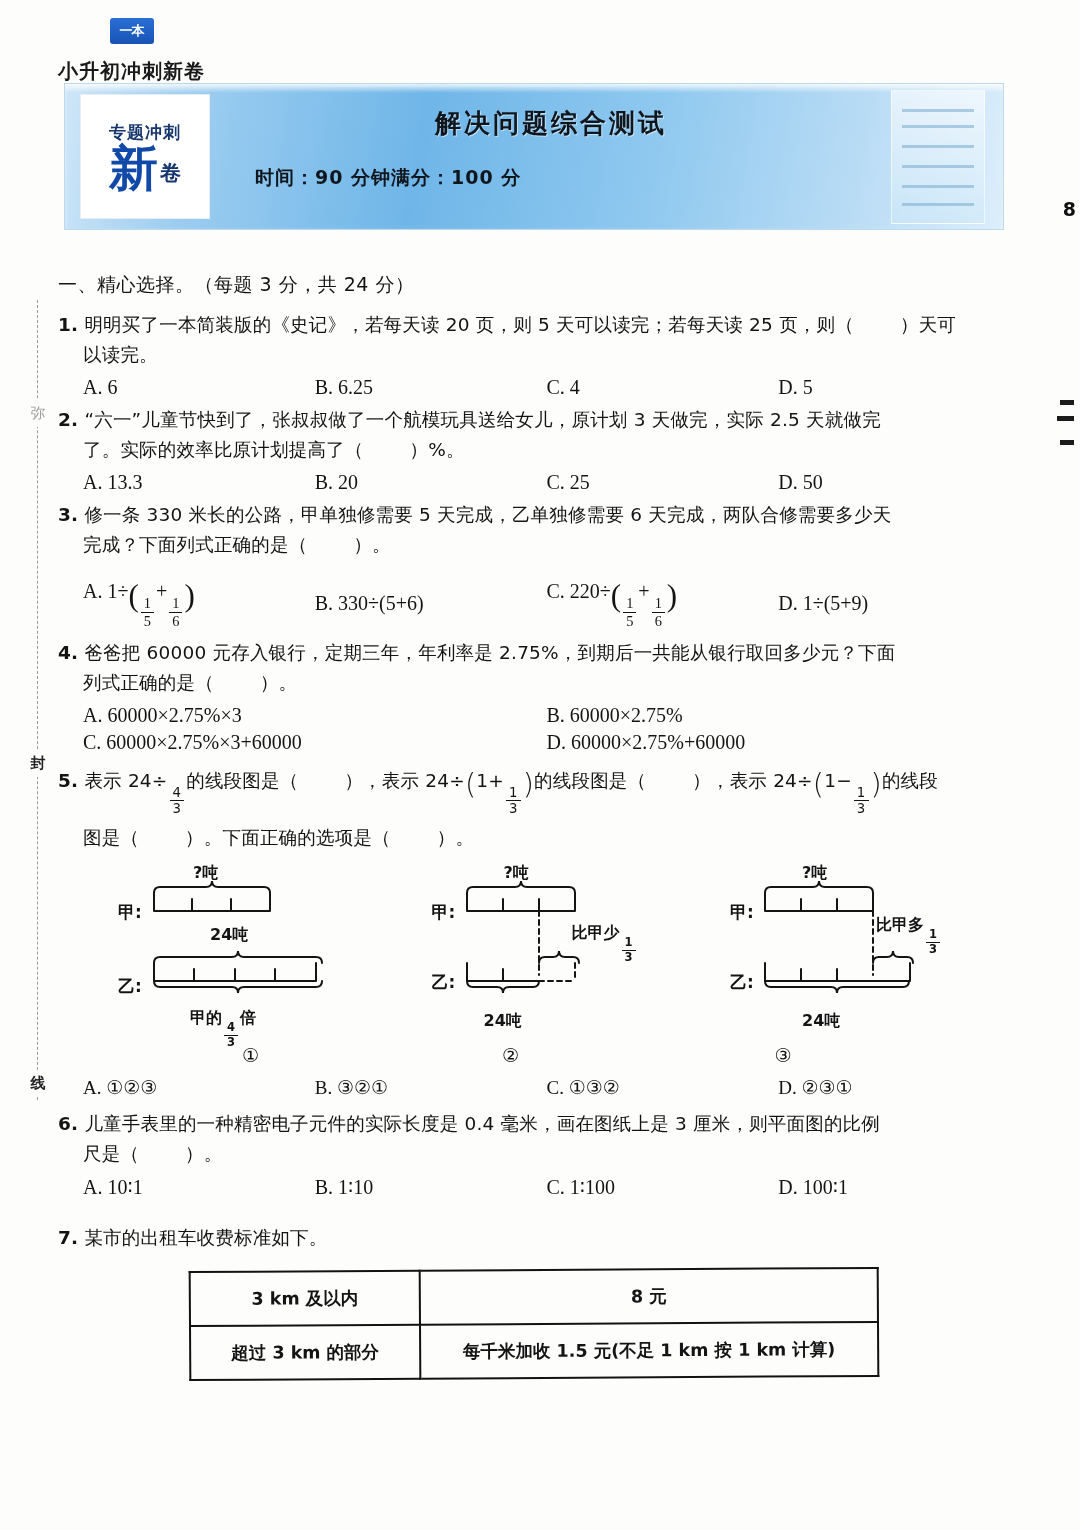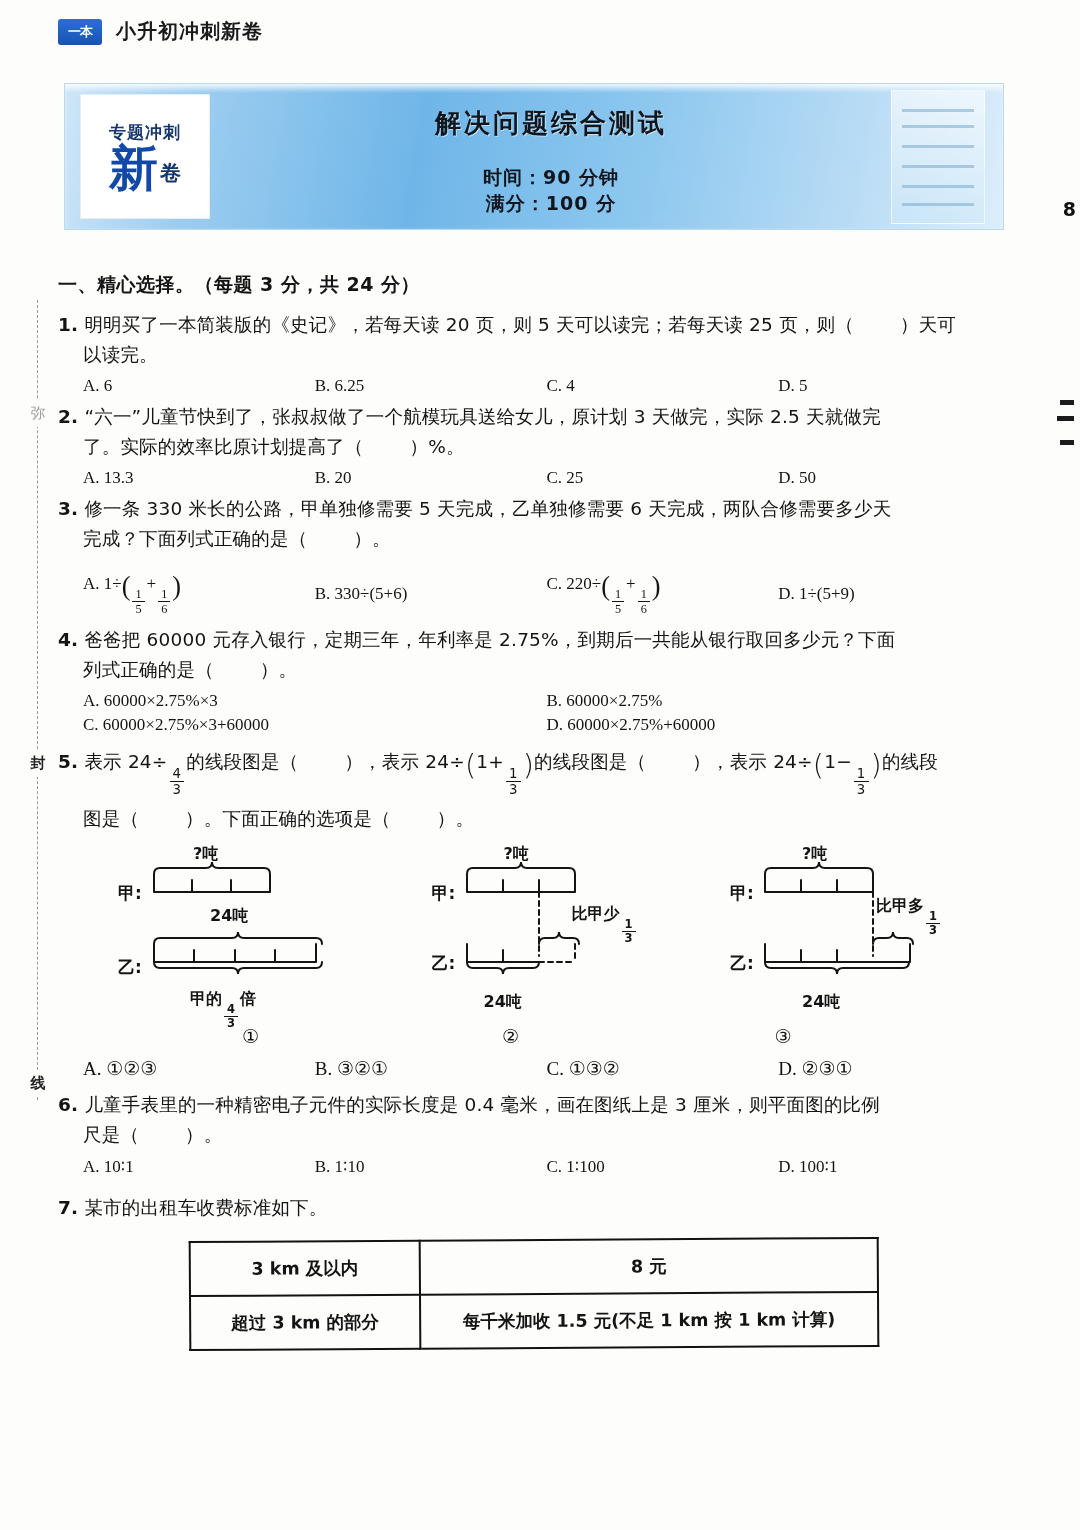--- a/index.html
+++ b/index.html
@@ -8,21 +8,21 @@
     background:#fdfdfc;
     font-family:"Liberation Serif","DejaVu Serif",serif;
     color:#141414;
     position:relative;
     overflow:hidden;
     -webkit-font-smoothing:antialiased;
   }
   .page{position:absolute;inset:0;}
 
   
-  .brandbar{position:absolute;left:58px;top:18px;display:flex;align-items:center;gap:14px;}
+  .brandbar{position:absolute;left:58px;top:18px;display:flex;align-items:center;gap:14px;flex-direction:column;}
   .brandlogo{
     width:44px;height:26px;border-radius:3px;
     background:linear-gradient(180deg,#2a6fd6,#1853b4);
     position:relative;display:flex;align-items:center;justify-content:center;
     color:#fff;font-size:13px;font-weight:700;letter-spacing:-1px;
     font-family:"DejaVu Sans",sans-serif;
   }
   .brandname{
     font-family:"DejaVu Sans","Liberation Sans",sans-serif;
     font-size:20px;font-weight:700;color:#1a1a1a;letter-spacing:1px;
@@ -70,21 +70,21 @@
     position:absolute;left:190px;right:156px;top:22px;text-align:center;
   }
   .bannerTitle{
     font-family:"DejaVu Sans","Liberation Sans",sans-serif;
     font-size:26px;font-weight:700;letter-spacing:3px;color:#10161d;
     text-shadow:1px 1px 0 rgba(255,255,255,.5);
   }
   .bannerSub{
     margin-top:24px;font-size:19px;letter-spacing:1px;color:#10161d;
     font-family:"DejaVu Sans","Liberation Sans",sans-serif;font-weight:600;
-    display:flex;justify-content:flex-start;flex-direction:column;
+    display:flex;justify-content:flex-start;
   }
 
   
   .sealline{position:absolute;left:27px;top:300px;height:800px;width:22px;}
   .sealline .dash{
     position:absolute;left:10px;top:0;bottom:0;width:0;
     border-left:1px dashed #9a9a9a;
   }
   .sealline .ch{
     position:absolute;left:0;width:22px;text-align:center;background:#fdfdfc;
@@ -100,30 +100,30 @@
     position:absolute;right:4px;top:198px;
     font-family:"DejaVu Sans","Liberation Sans",sans-serif;
     font-size:19px;font-weight:700;color:#111;
   }
   .edgemark{position:absolute;right:6px;width:14px;height:5px;background:#1b1b1b;}
 
   
   .content{position:absolute;left:58px;top:272px;width:952px;}
   .sechead{
     font-family:"DejaVu Sans","Liberation Sans",sans-serif;
-    font-size:19px;font-weight:700;letter-spacing:.5px;margin-bottom:12px;
+    font-size:19px;font-weight:400;letter-spacing:.5px;margin-bottom:12px;
   }
   .q{margin-bottom:6px;}
   .qtext{
     font-size:18.5px;line-height:1.62;letter-spacing:.2px;
     font-family:"DejaVu Sans","Liberation Sans",sans-serif;font-weight:500;
   }
   .qtext .num{font-weight:600;}
   .indent{padding-left:25px;}
-  .opts{display:flex;padding-left:25px;margin-top:6px;font-size:17px;}
+  .opts{display:flex;padding-left:25px;margin-top:6px;font-size:20px;}
   .opts>div{font-family:"Liberation Serif","DejaVu Serif",serif;}
   .o4 > div{width:25%;}
   .o2 > div{width:50%;}
   .opts.tight{margin-top:4px;}
   .blank{display:inline-block;min-width:46px;}
 
   
   .frac{
     display:inline-flex;flex-direction:column;align-items:center;
     vertical-align:-0.52em;margin:0 2px;line-height:1;
@@ -436,21 +436,21 @@
         <span>尺是（</span><span class="blank"></span><span>）。</span>
       </div>
       <div class="opts o4">
         <div>A. 10∶1</div>
         <div>B. 1∶10</div>
         <div>C. 1∶100</div>
         <div>D. 100∶1</div>
       </div>
     </div>
 
-    <div class="q" style="margin-top:16px">
+    <div class="q" style="margin-top:24px">
       <div class="qtext">
         <span class="num">7.</span>
         <span>某市的出租车收费标准如下。</span>
       </div>
       <table class="feetable">
         <tbody>
             <tr>
           <td class="c1">3 km 及以内</td>
           <td>8 元</td>
         </tr>

